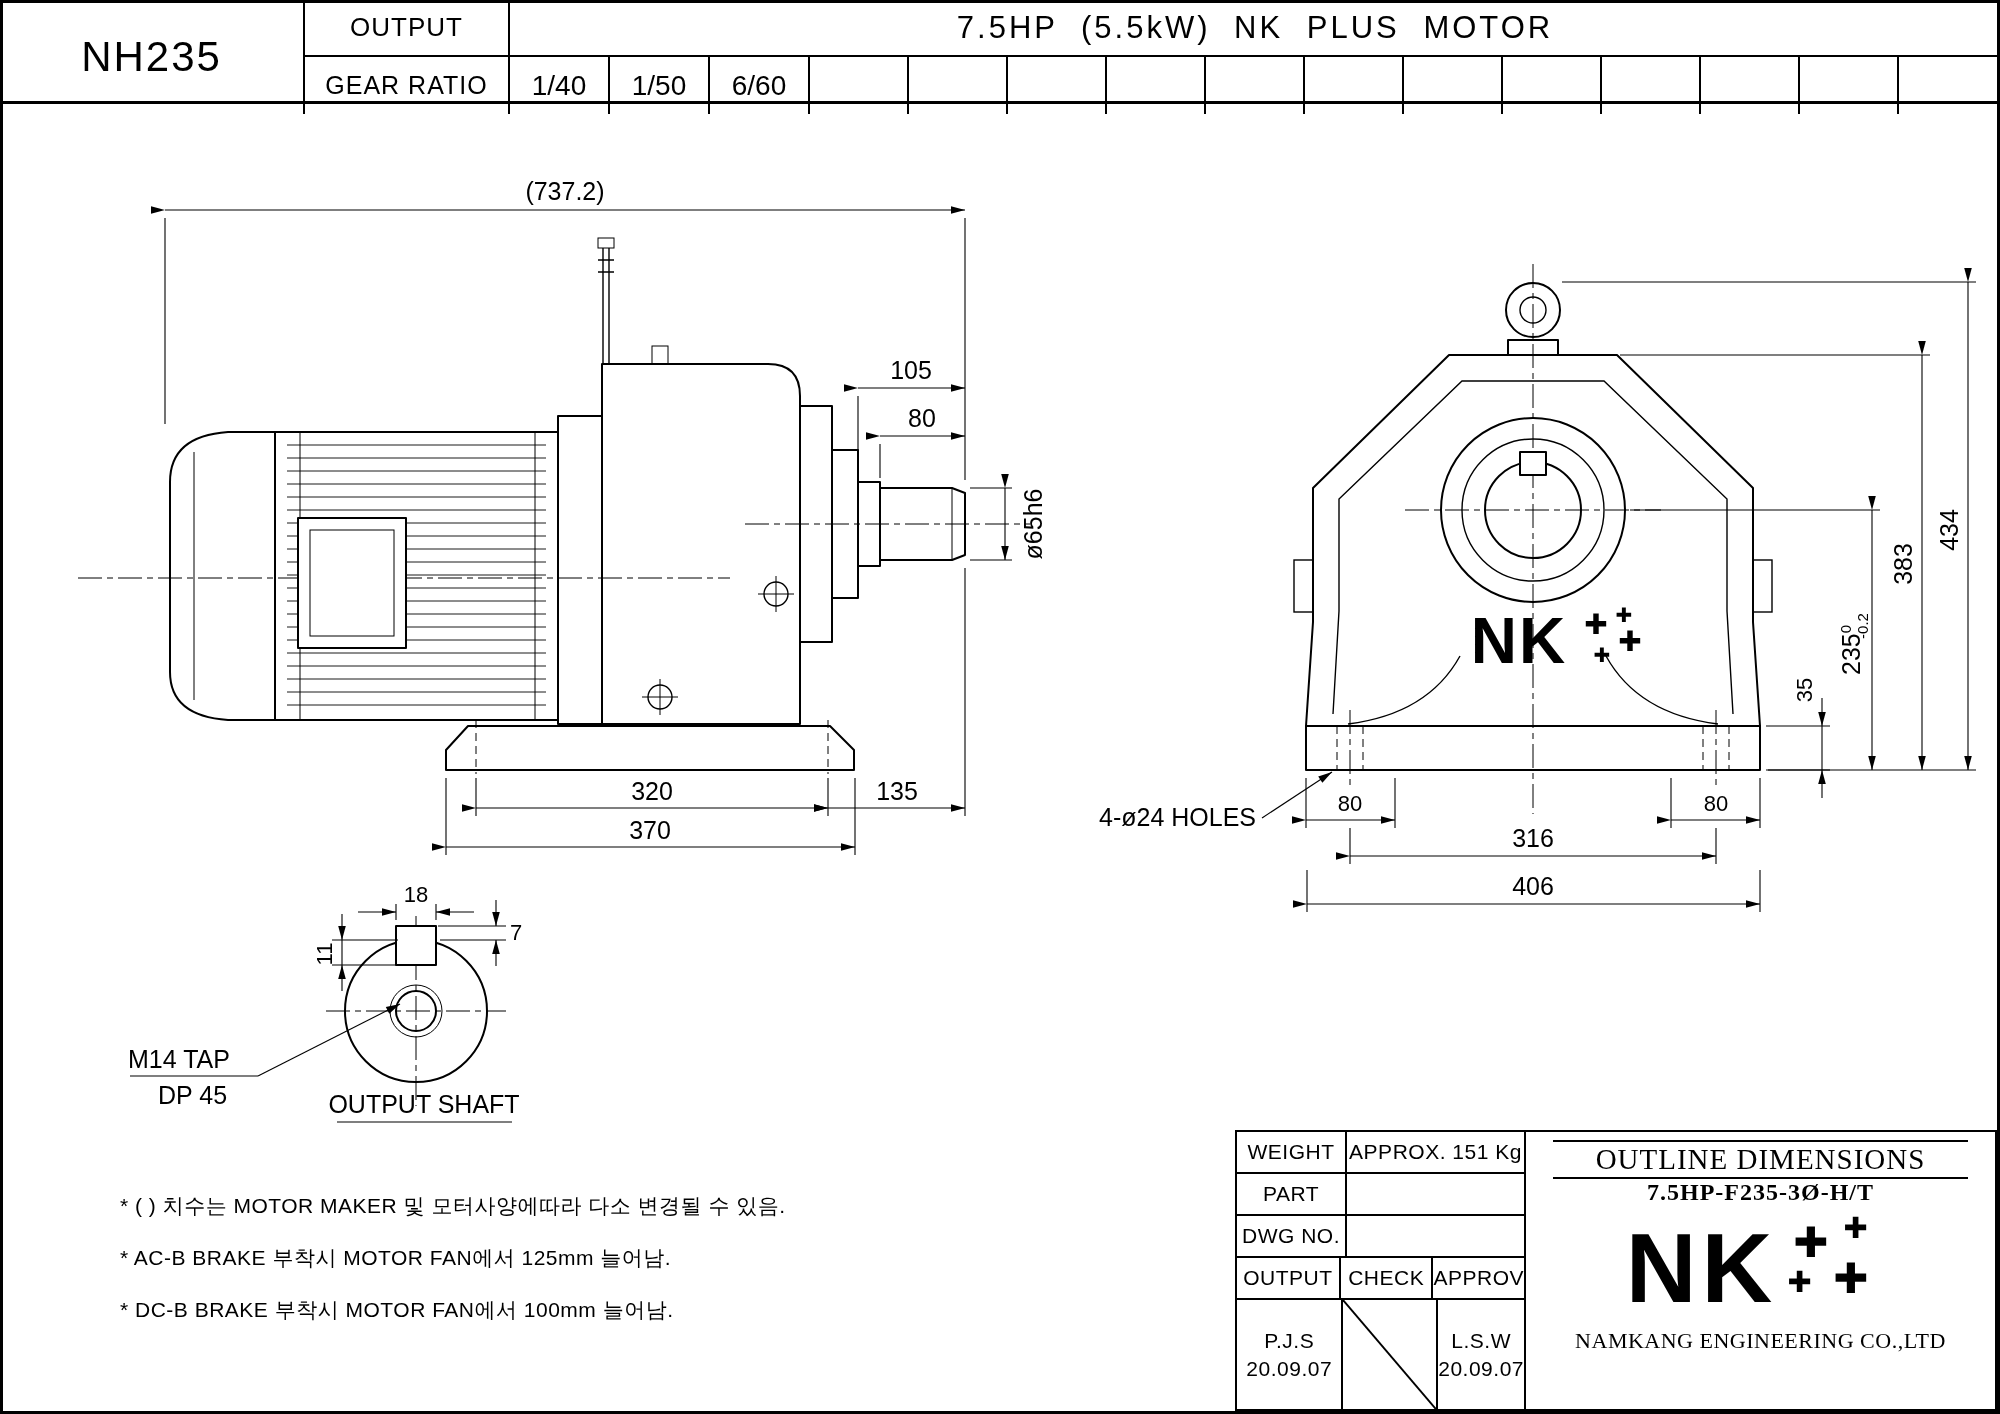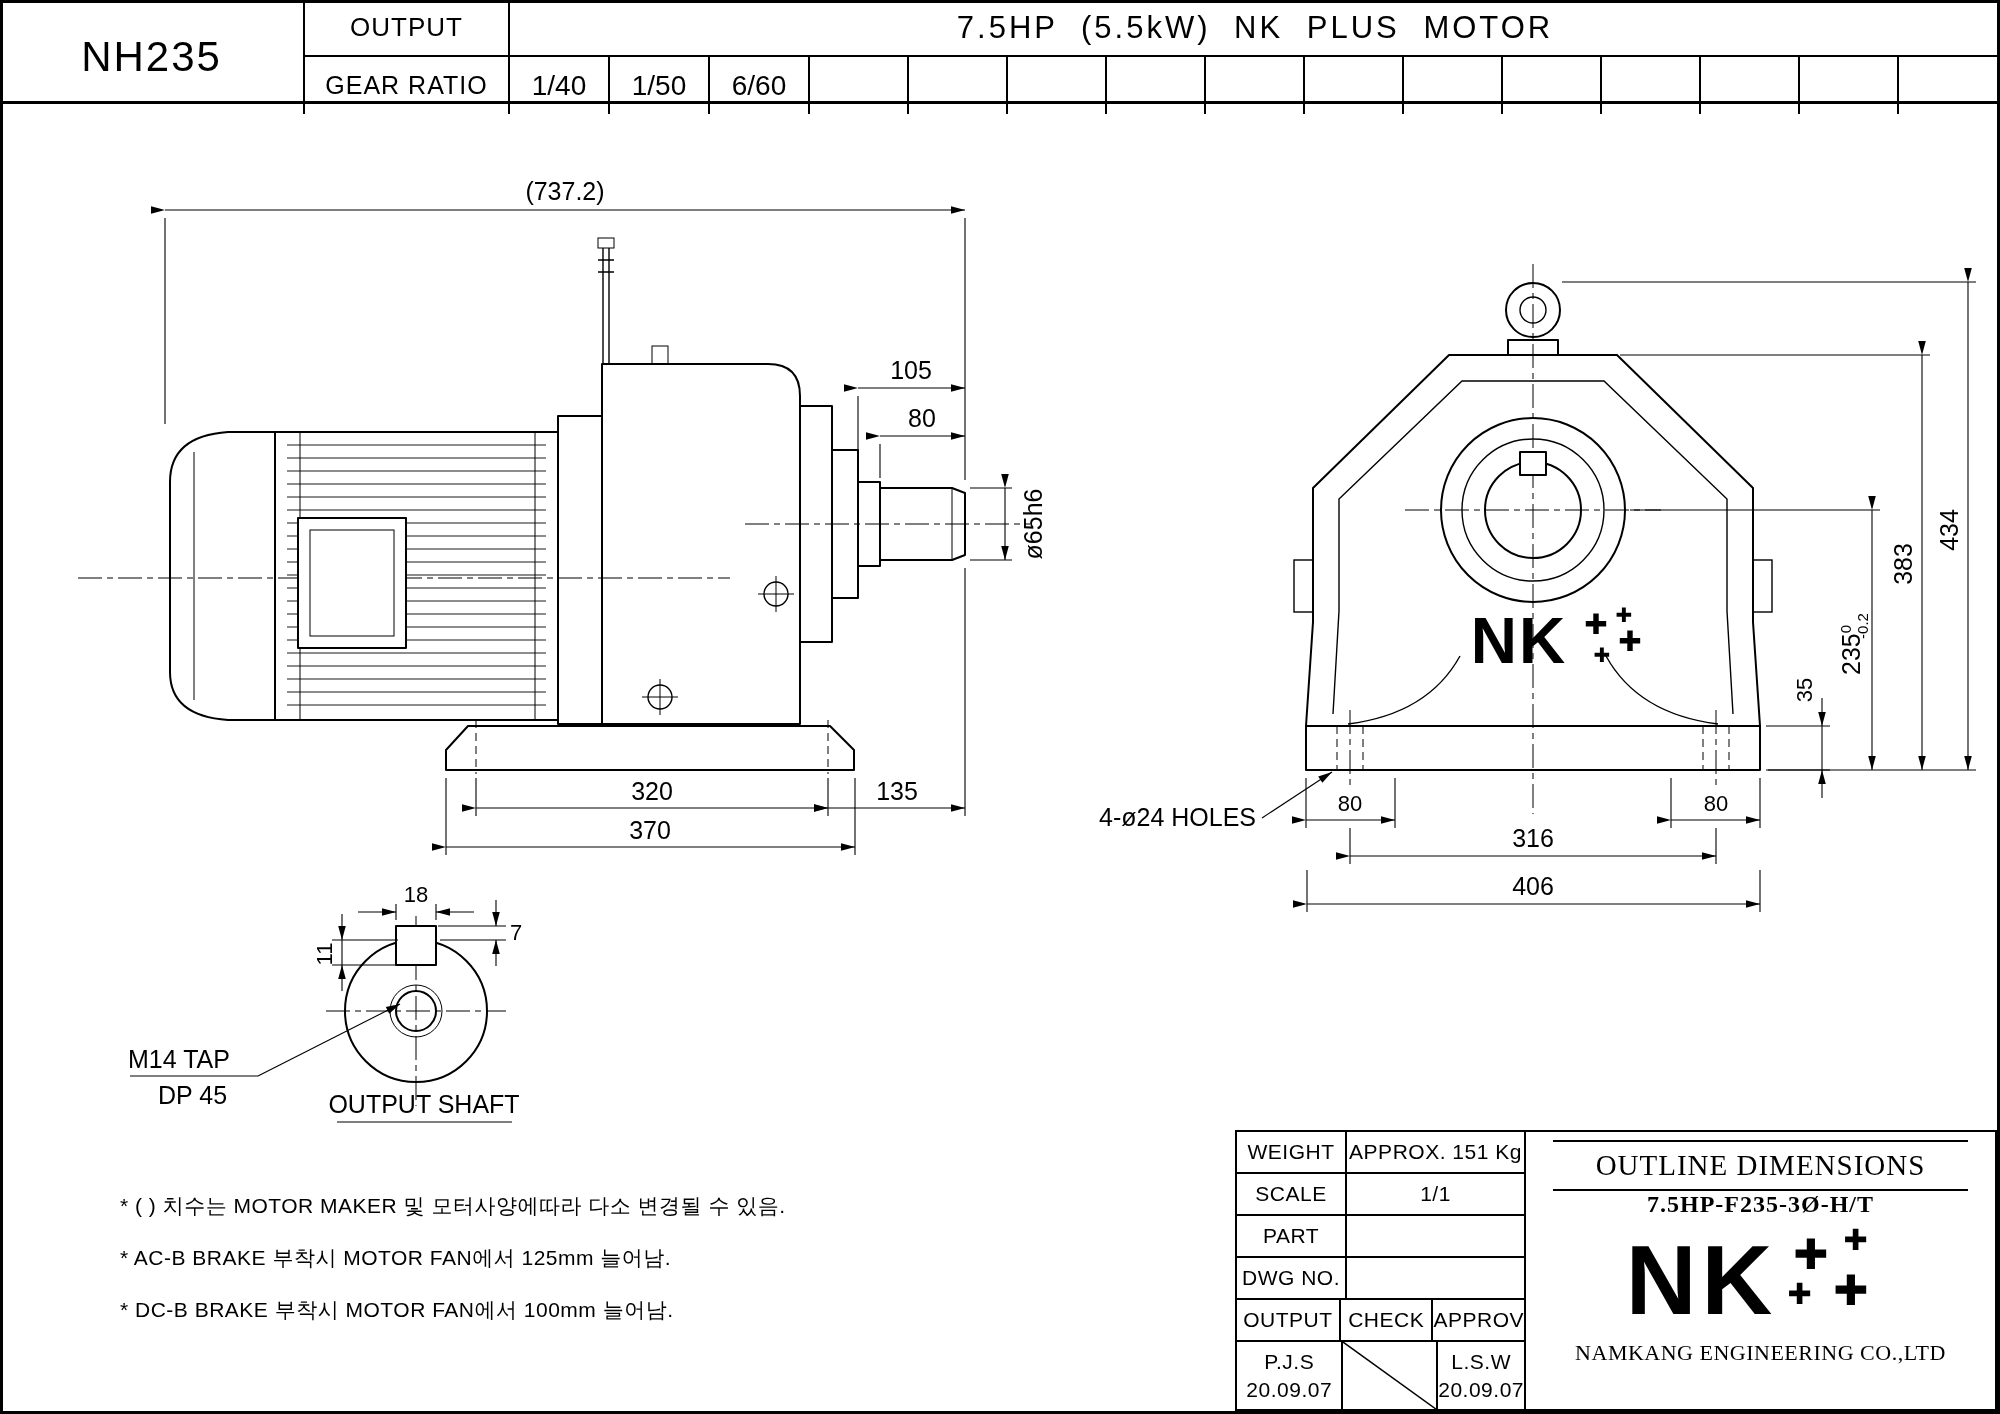--- a/index.html
+++ b/index.html
@@ -43,21 +43,21 @@
   .tbrow:last-child{border-bottom:none;height:71px;flex:1}
   .tbc{display:flex;align-items:center;justify-content:center;font-size:21px;letter-spacing:.5px}
   .c1{width:110px;border-right:2px solid #000}
   .c2{flex:1}
   .c2b{width:98px;border-right:2px solid #000}
   .sig{flex-direction:column;line-height:1.3;font-size:21px}
   .diagcell{position:relative}
   .diagcell svg{position:absolute;inset:0;width:100%;height:100%}
   .tb-right{flex:1;display:flex;flex-direction:column;align-items:center}
   .odt{width:415px;text-align:center;font-family:"Liberation Serif",serif;font-size:29px;letter-spacing:1px;
-       border-top:2px solid #000;border-bottom:2px solid #000;padding:7px 0;margin-top:8px}
+       border-top:2px solid #000;border-bottom:2px solid #000;padding:1px 0;margin-top:8px}
   .ods{font-family:"Liberation Serif",serif;font-weight:bold;font-size:24px;letter-spacing:1px}
   .logo-row{display:flex;align-items:center;justify-content:center;margin-top:10px;height:104px}
   .biglogo{font-size:98px;font-weight:900;letter-spacing:5px;line-height:1}
   .cluster{position:relative;width:110px;height:100px;margin-left:8px}
   .cluster span{position:absolute;font-weight:bold;font-family:"DejaVu Sans",sans-serif;line-height:1}
   .p1{left:8px;top:4px;font-size:42px}
   .p2{left:58px;top:-4px;font-size:29px}
   .p3{left:2px;top:50px;font-size:29px}
   .p4{left:48px;top:40px;font-size:42px}
   .company{font-family:"Liberation Serif",serif;font-size:22px;letter-spacing:.5px;margin-top:8px}
@@ -263,24 +263,20 @@
 <div class="note" style="top:1244px">* AC-B BRAKE 부착시 MOTOR FAN에서 125mm 늘어남.</div>
 <div class="note" style="top:1296px">* DC-B BRAKE 부착시 MOTOR FAN에서 100mm 늘어남.</div>
 
 <div class="tb">
   <div class="tb-left">
     <div class="tbrow">
       <div class="tbc c1">WEIGHT</div>
       <div class="tbc c2">APPROX. 151 Kg</div>
     </div>
     <div class="tbrow">
-      <div class="tbc c1">SCALE</div>
-      <div class="tbc c2">1/1</div>
-    </div>
-    <div class="tbrow">
       <div class="tbc c1">PART</div>
       <div class="tbc c2"></div>
     </div>
     <div class="tbrow">
       <div class="tbc c1">DWG NO.</div>
       <div class="tbc c2"></div>
     </div>
     <div class="tbrow">
       <div class="tbc c1">OUTPUT</div>
       <div class="tbc c2b">CHECK</div>

